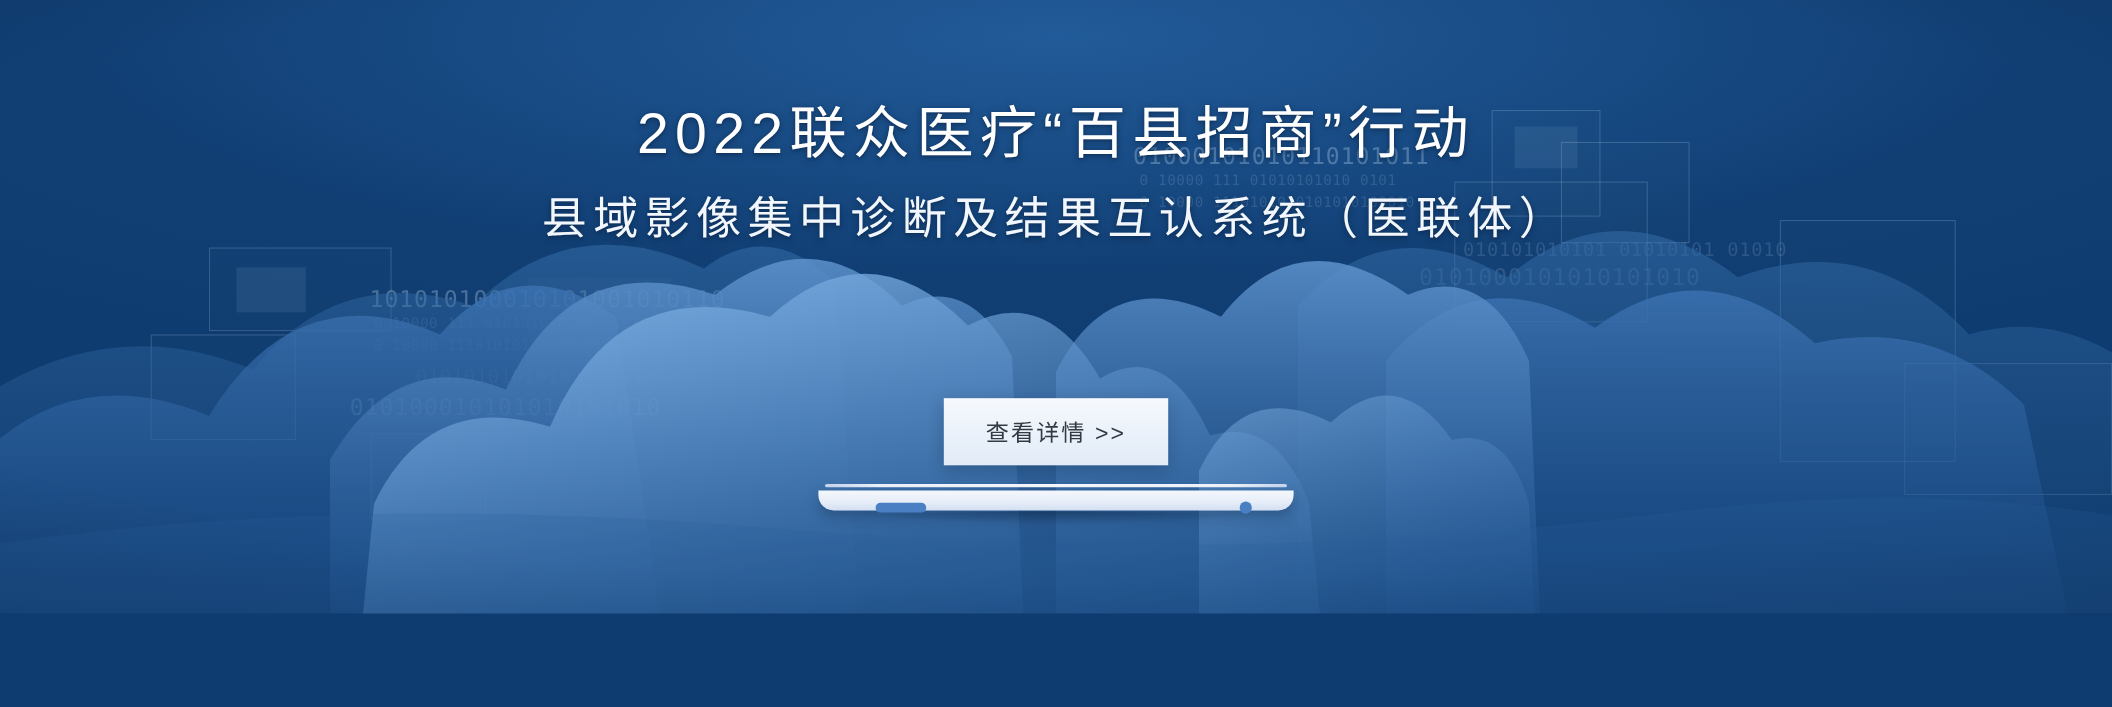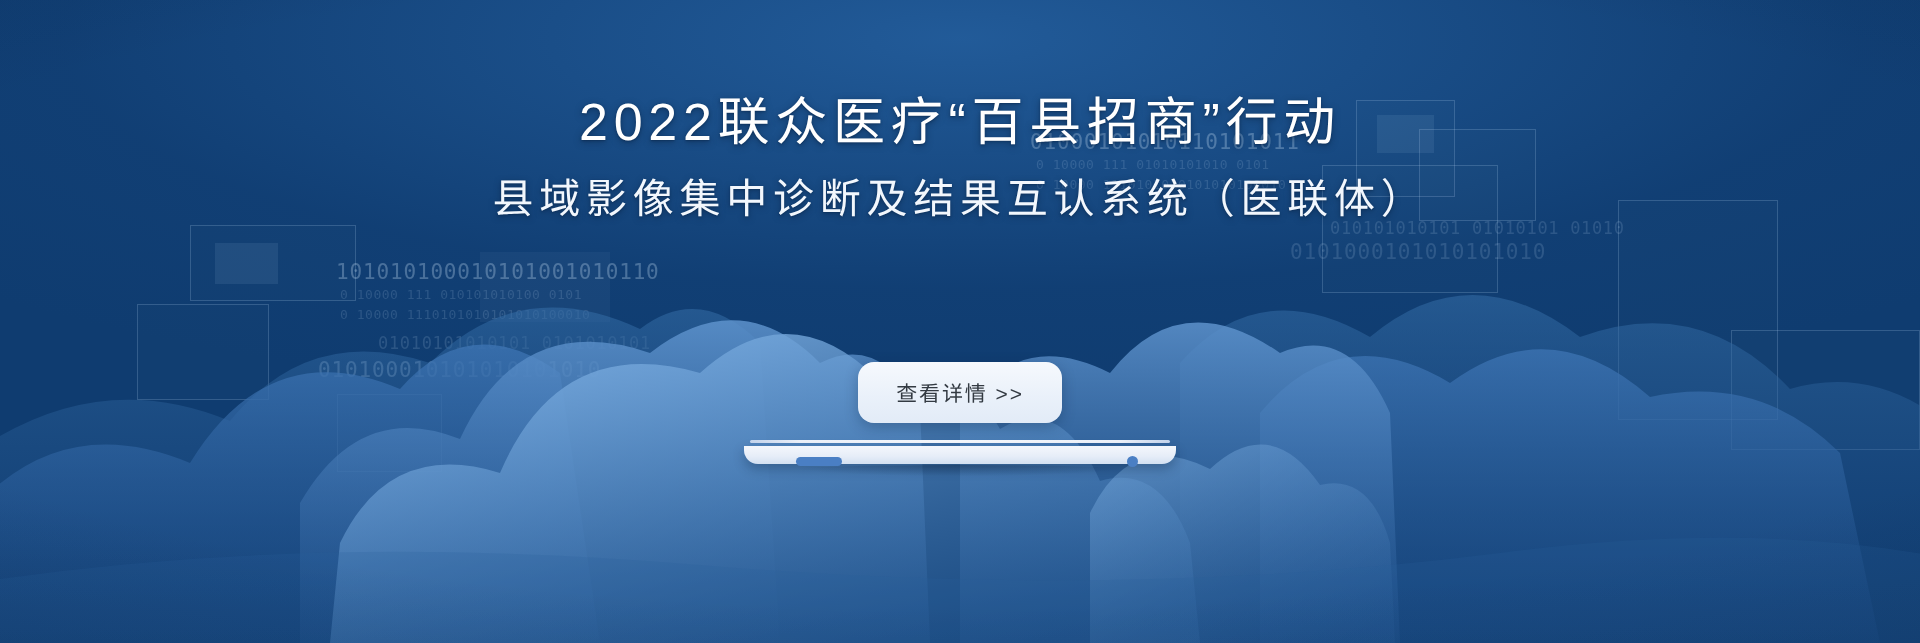--- a/index.html
+++ b/index.html
@@ -8,21 +8,21 @@
     padding: 0;
     background: #0f3c70;
   }
   body {
     font-family: "Liberation Sans", "DejaVu Sans", sans-serif;
   }
 
   #banner {
     position: relative;
     width: 1920px;
-    height: 643px;
+    height: 558px;
     overflow: hidden;
     background: radial-gradient(140% 120% at 52% 8%, #1e5795 0%, #1a4f89 38%, #174madapt 55%, #16406f 100%),
                 linear-gradient(160deg, #1b4f8b 0%, #1a4b85 45%, #153f6f 100%);
     background-blend-mode: normal;
   }
 
   
   .bg-base {
     position: absolute;
     inset: 0;
@@ -108,21 +108,21 @@
     position: absolute;
     left: 0; right: 0;
     top: 362px;
     text-align: center;
     z-index: 7;
   }
   .cta {
     display: inline-block;
     padding: 15px 38px 16px;
     border: 0;
-    border-radius: 16px;
+    border-radius: 0;
     background: linear-gradient(180deg, #f6f9fd 0%, #eaf1fa 55%, #e2ebf7 100%);
     color: #333a42;
     font-size: 21px;
     letter-spacing: 0.09em;
     font-family: "Liberation Sans", "DejaVu Sans", sans-serif;
     cursor: pointer;
     box-shadow: 0 4px 14px rgba(8,28,56,0.28);
   }
 
   

